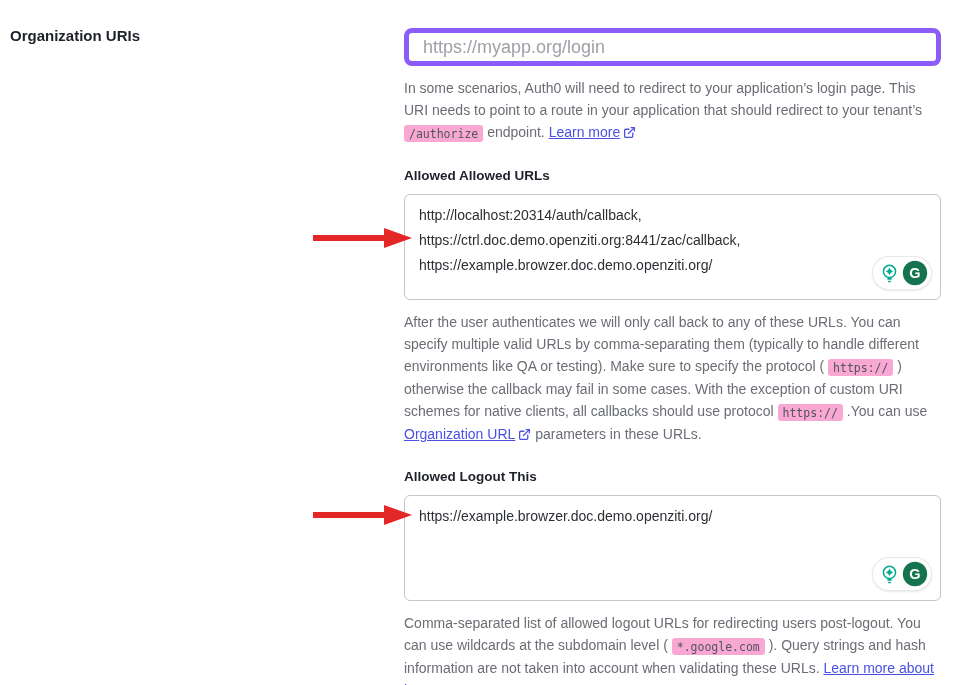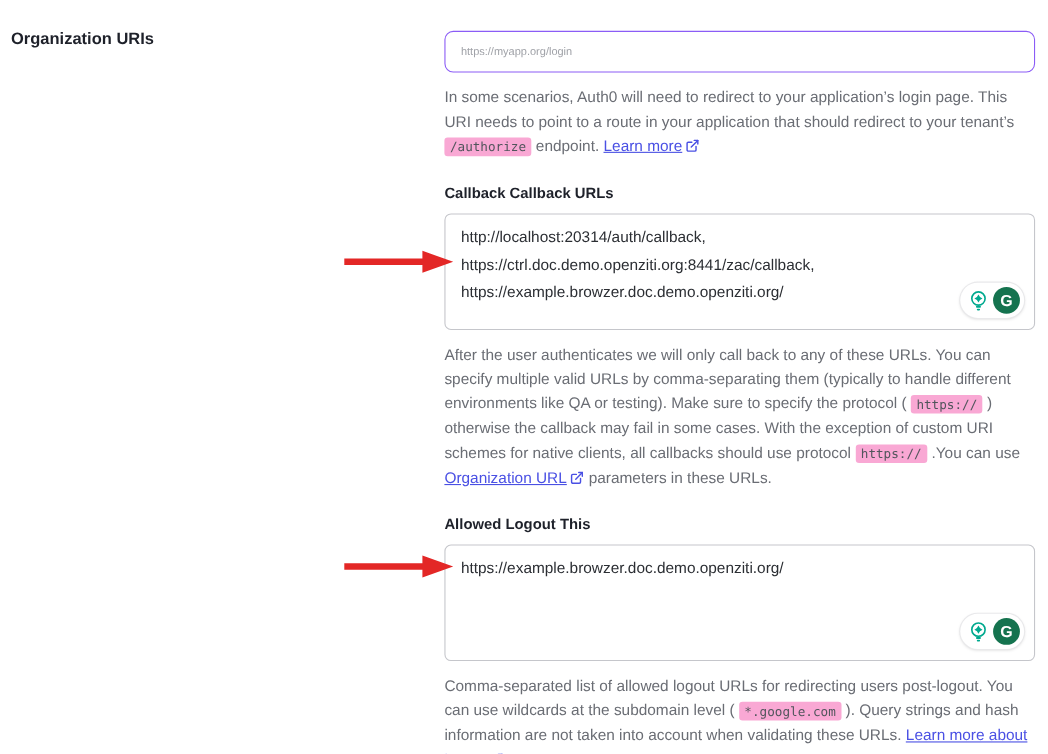--- a/index.html
+++ b/index.html
@@ -15,22 +15,22 @@
   }
   .right-col {
     position: absolute; left: 404px; top: 28px; width: 537px;
   }
   .field-label {
     font-size: 13.5px; font-weight: 700; color: #1e212a;
     line-height: 16px; margin: 0 0 10px 0;
   }
   .text-input {
     display: block; width: 100%; box-sizing: border-box; height: 38px;
-    border: 1px solid #8b5cf6; border-radius: 8px;
-    padding: 0 14px; font-size: 10px; color: #0f766e;
+    border: 5px solid #8b5cf6; border-radius: 8px;
+    padding: 0 14px; font-size: 18px; color: #0f766e;
     font-family: "Liberation Sans", sans-serif; outline: none; background: #fff;
   }
   .text-input::placeholder { color: #9fa1a7; }
   .desc {
     font-size: 14px; line-height: 22px; color: #6a6d74;
     margin: 11px 0 24px 0;
   }
   .code-chip {
     font-family: "DejaVu Sans Mono", monospace;
     font-size: 11.5px; background: #f9a8d4; color: #51555c;
@@ -68,21 +68,21 @@
 
   <input class="text-input" type="text" placeholder="https://myapp.org/login" style="">
   <p class="desc">
     <span>In some scenarios, Auth0 will need to redirect to your application’s login page. This URI needs to point to a route in your application that should redirect to your tenant’s </span><code class="code-chip">/authorize</code><span> endpoint. </span><a class="link">Learn more</a><svg class="ext-icon" width="13" height="13" viewBox="0 0 24 24" fill="none" stroke="currentColor" stroke-width="2.4" stroke-linecap="round" stroke-linejoin="round">
         <path d="M18 13v6a2 2 0 0 1-2 2H5a2 2 0 0 1-2-2V8a2 2 0 0 1 2-2h6"></path>
         <polyline points="15 3 21 3 21 9"></polyline>
         <line x1="10" y1="14" x2="21" y2="3"></line>
       </svg>
   </p>
 
-  <div class="field-label">Callback Callback URLs</div>
+  <div class="field-label">Allowed Allowed URLs</div>
   <div class="ta-wrap">
     <textarea class="urls" spellcheck="false" style="">http://localhost:20314/auth/callback,
 https://ctrl.doc.demo.openziti.org:8441/zac/callback,
 https://example.browzer.doc.demo.openziti.org/</textarea>
     <div class="grammarly">
       <svg width="21" height="21" viewBox="0 0 24 24">
         <circle cx="12" cy="9.6" r="6.9" fill="#ffffff" stroke="#00a98f" stroke-width="1.7"></circle>
         <path d="M12 5.4 L13.6 8 L16.2 9.6 L13.6 11.2 L12 13.8 L10.4 11.2 L7.8 9.6 L10.4 8 Z" fill="#00a98f"></path>
         <rect x="9.4" y="17.2" width="5.2" height="2" rx="1" fill="#00a98f"></rect>
         <rect x="10.3" y="20.2" width="3.4" height="1.7" rx="0.85" fill="#00a98f"></rect>

